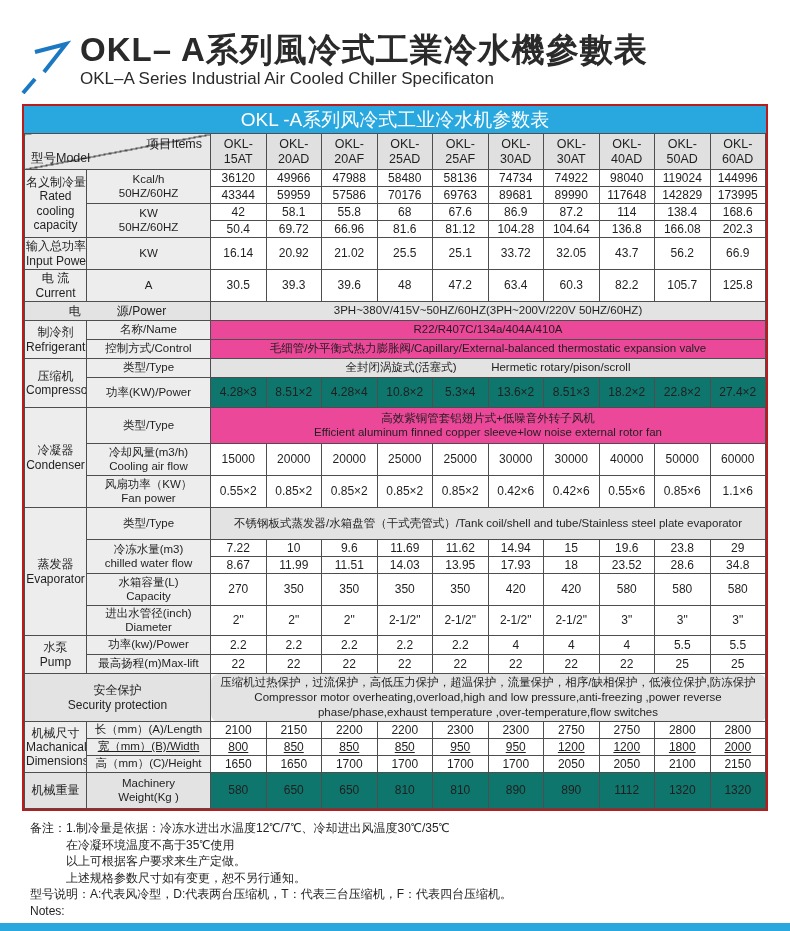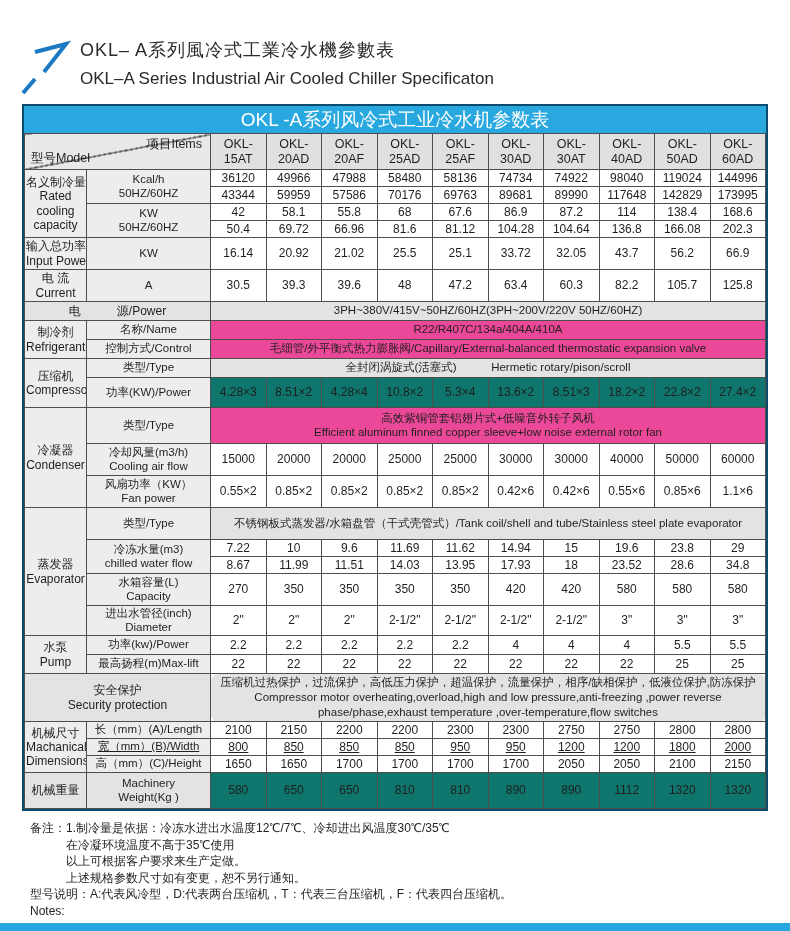--- a/index.html
+++ b/index.html
@@ -3,25 +3,25 @@
 <meta charset="utf-8">
 <style>
   html,body{margin:0;padding:0;background:#ffffff;}
   body{width:790px;height:931px;overflow:hidden;font-family:"Liberation Sans",sans-serif;color:#1f1f1f;}
   .page{position:relative;width:790px;height:931px;}
 
   
   .doc-header{display:flex;align-items:flex-start;padding:34px 0 0 20px;height:62px;}
   .logo{width:52px;height:58px;flex:0 0 52px;margin-top:2px;}
   .titles{margin-left:8px;}
-  .title-zh{font-size:18px;font-weight:normal;letter-spacing:1px;color:#2a2a2a;line-height:32px;}
+  .title-zh{font-size:33px;font-weight:bold;letter-spacing:1px;color:#2a2a2a;line-height:32px;}
   .title-en{font-size:17px;color:#2a2a2a;line-height:22px;margin-top:2px;}
 
   
-  .table-wrap{margin:8px 22px 0 22px;border:2px solid #0c4a6e;}
+  .table-wrap{margin:8px 22px 0 22px;border:2px solid #b91c1c;}
   .cyan-bar{background:#29A8E0;color:#ffffff;text-align:center;font-size:19px;height:27px;line-height:27px;}
   table{border-collapse:collapse;width:100%;table-layout:fixed;}
   td{border:1px solid #4e4e4e;text-align:center;vertical-align:middle;padding:0 1px;
      font-size:12px;line-height:1.18;white-space:nowrap;overflow:hidden;}
   td.g,td.l{background:#ededed;}
   td.g{font-size:12px;}
   td.l{font-size:11.5px;}
   td.v{background:#ffffff;}
   td.m{background:#ec4899;font-size:11.5px;}
   td.ms{background:#e3e3e3;font-size:11.5px;}

